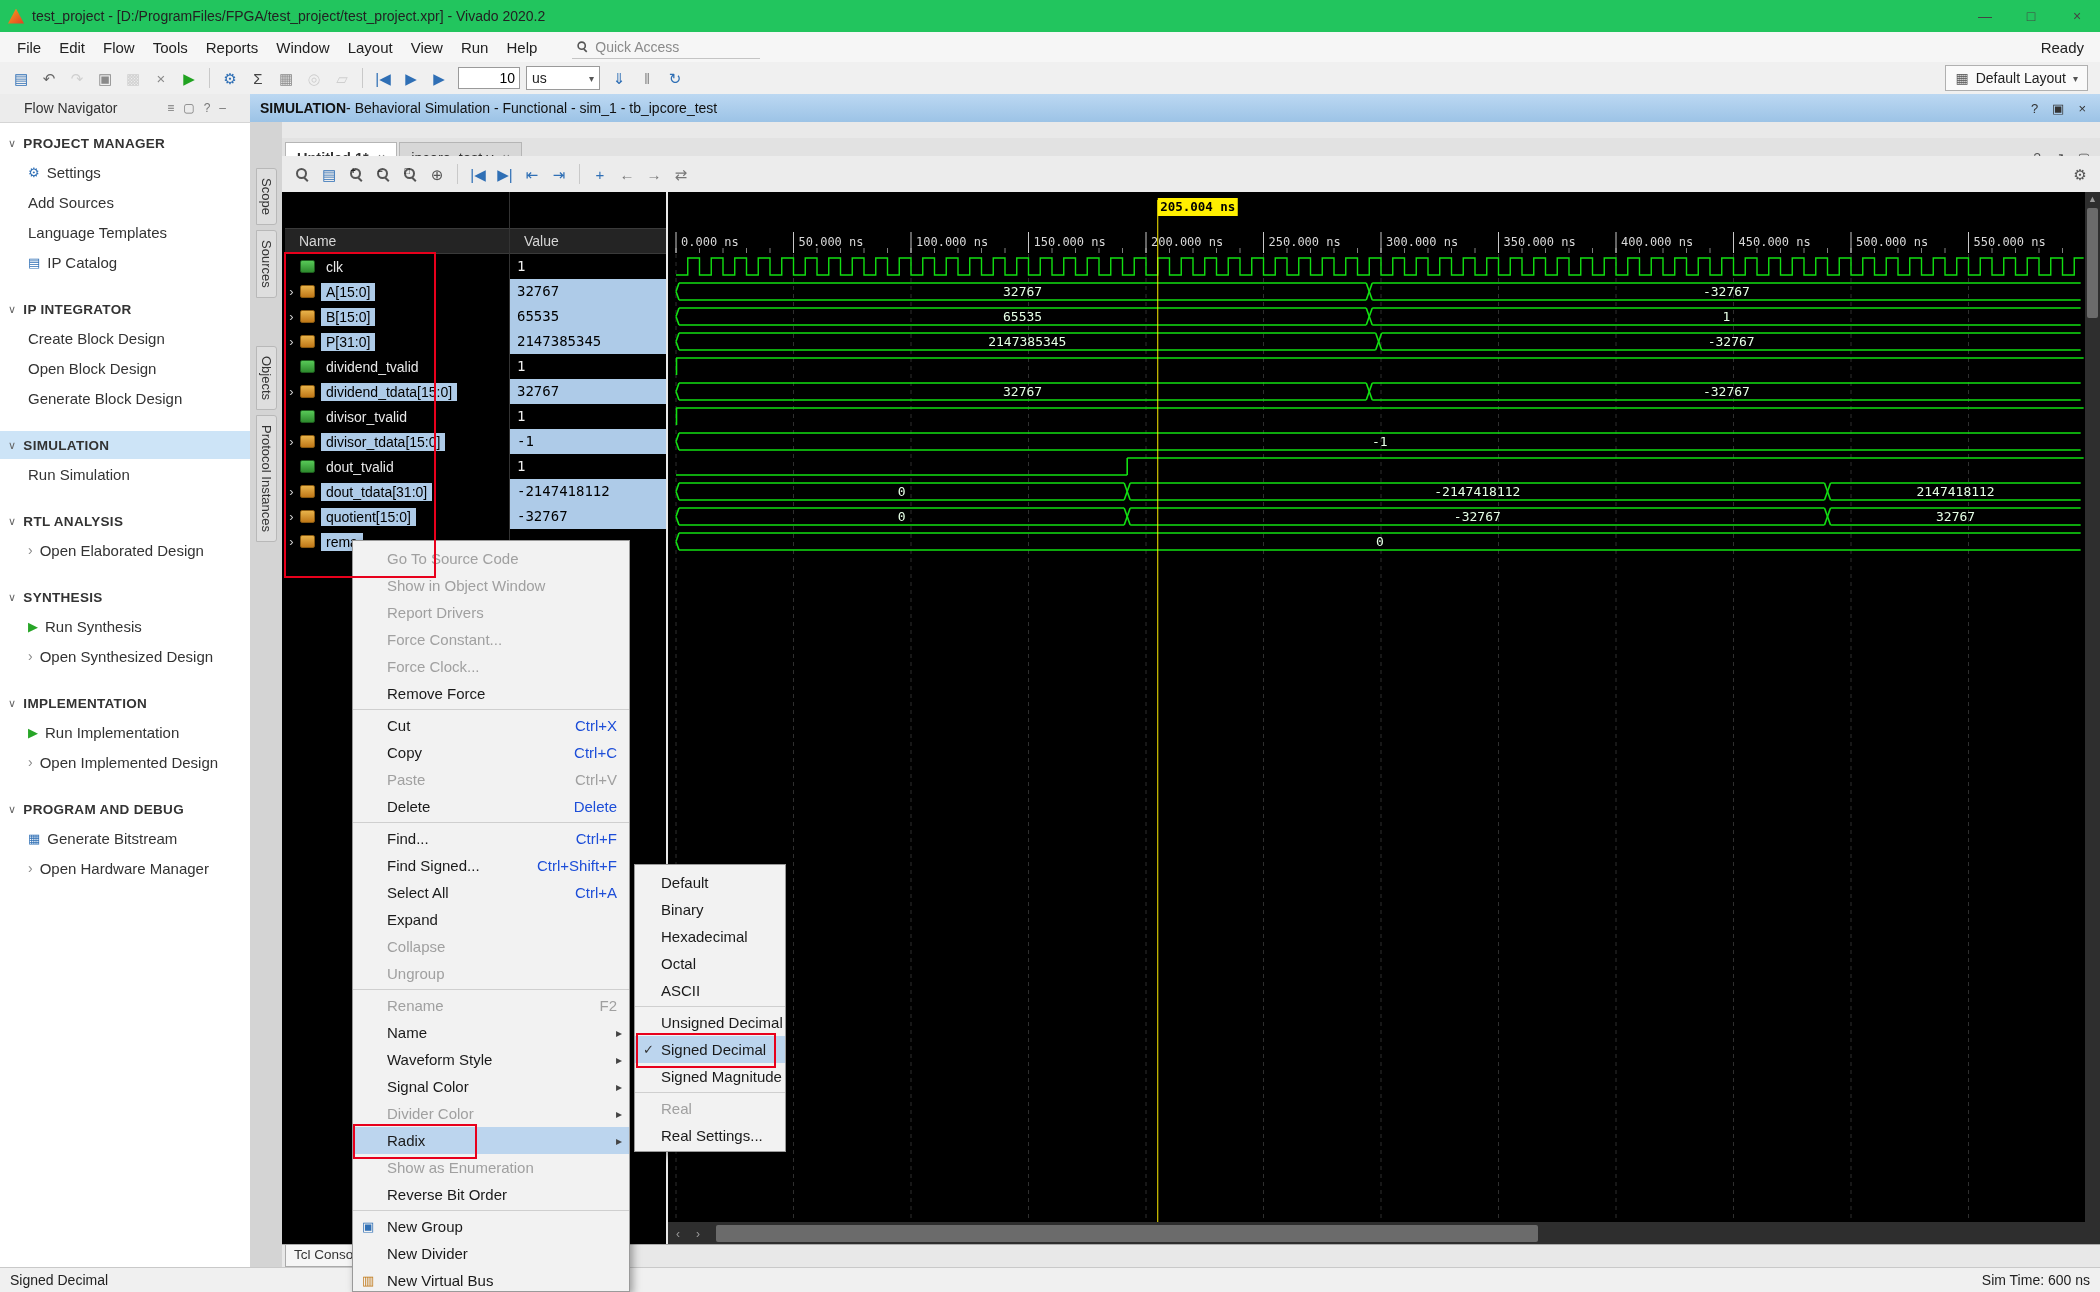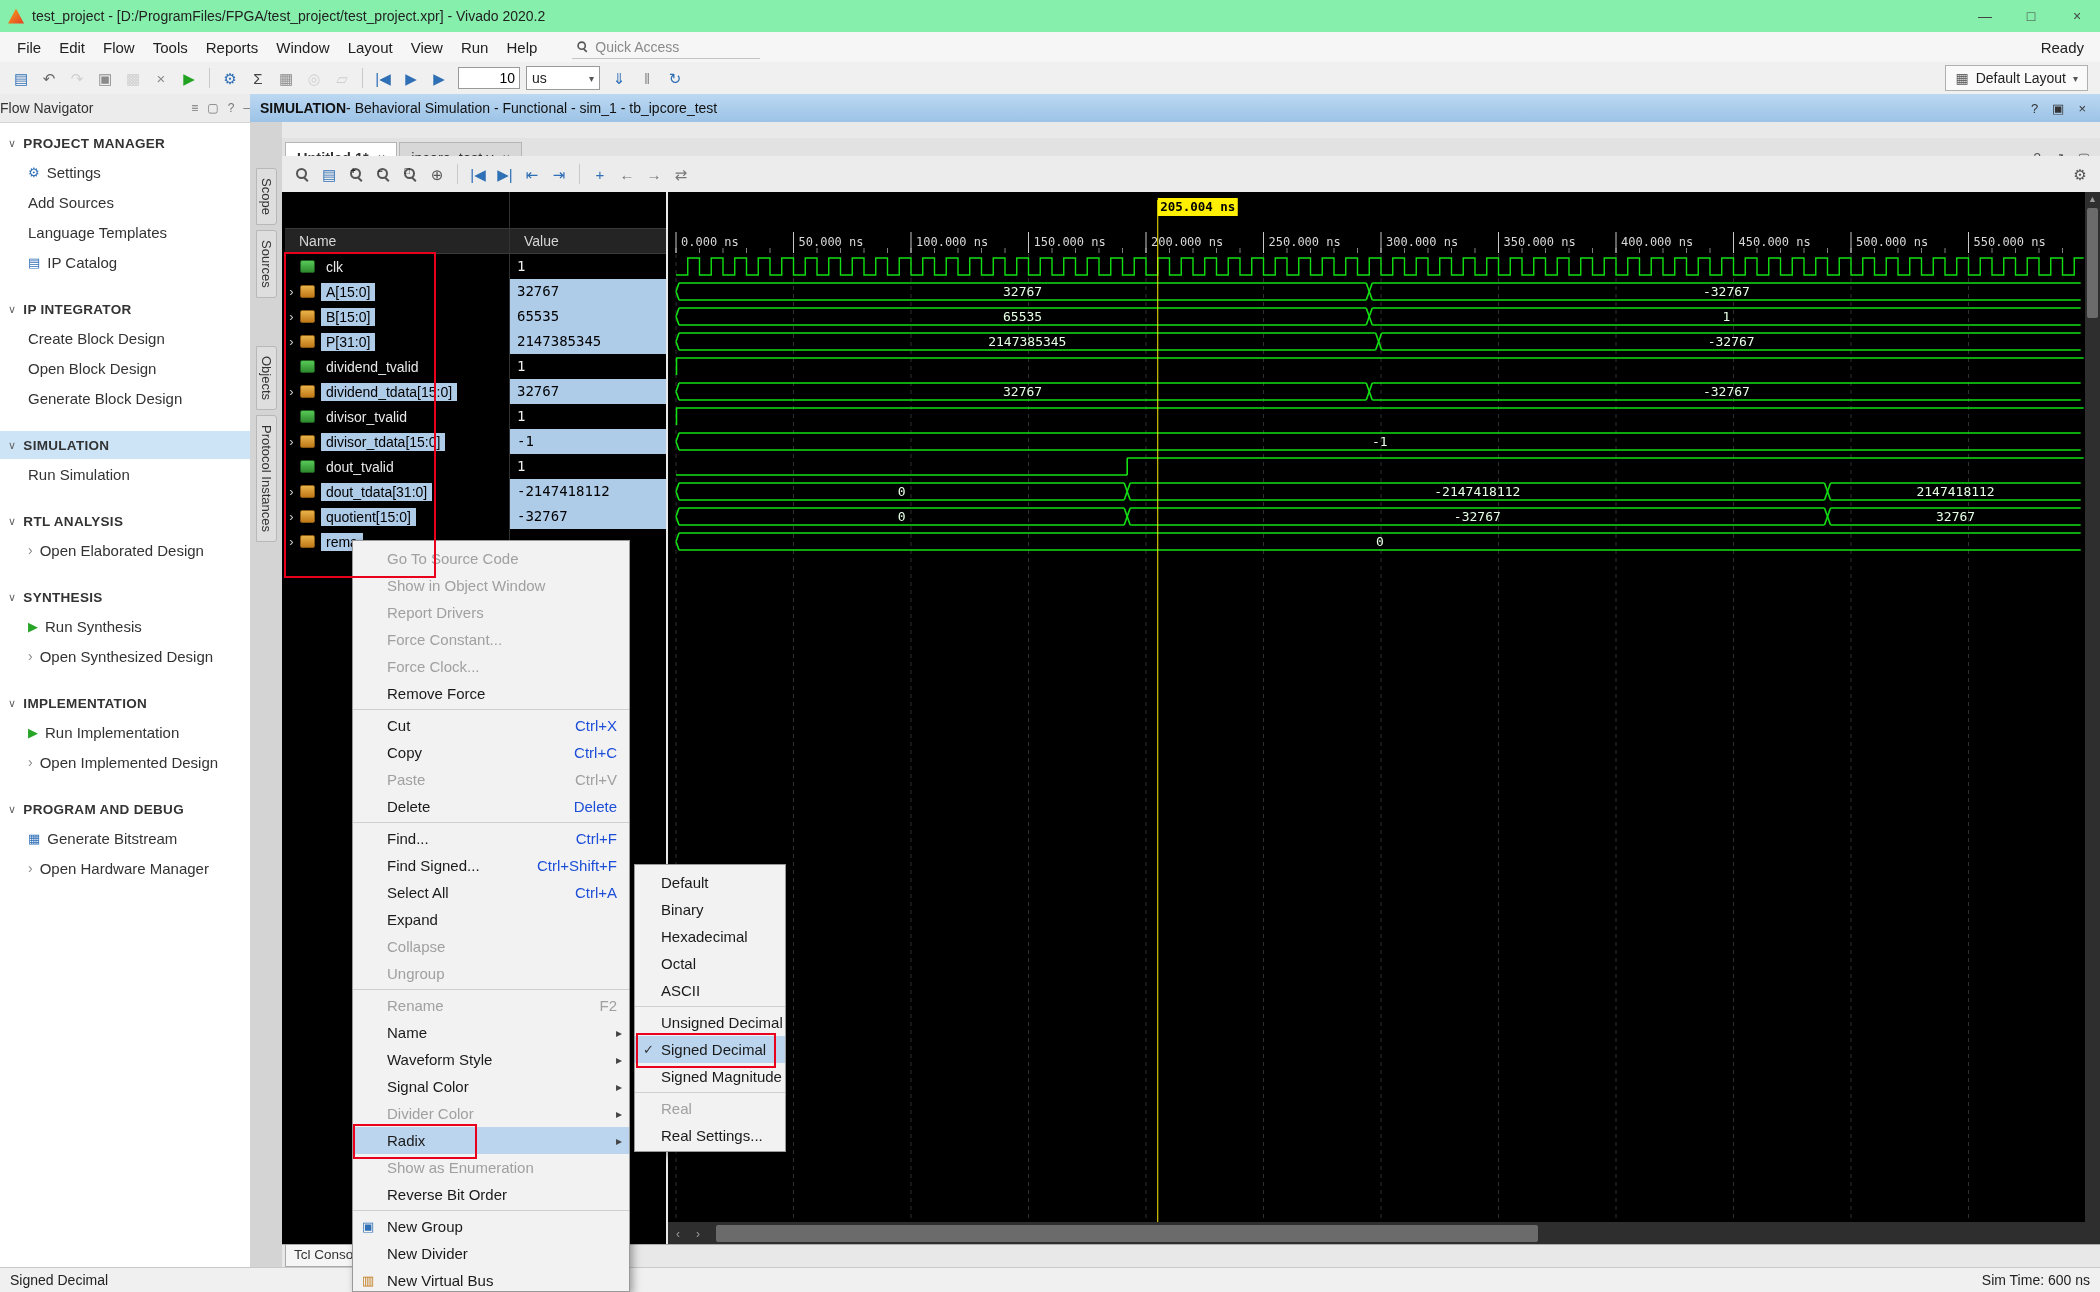--- a/index.html
+++ b/index.html
@@ -1,18 +1,18 @@
 <!DOCTYPE html>
 <html><head>
 <meta charset="utf-8">
 <style>
   html,body{margin:0;padding:0;}
   body{width:2100px;height:1292px;position:relative;overflow:hidden;background:#d6d6d6;
        font-family:"Liberation Sans",sans-serif;-webkit-font-smoothing:antialiased;}
-  .titlebar{position:absolute;left:0;top:0;right:0;height:32px;background:#86efac;border-bottom:1px solid #dcdcdc;
+  .titlebar{position:absolute;left:0;top:0;right:0;height:32px;background:#22c55e;border-bottom:1px solid #dcdcdc;
             display:flex;align-items:center;padding-left:8px;font-size:14px;color:#222;}
   .logo{width:16px;height:15px;margin-right:8px;background:linear-gradient(135deg,#f6a21d,#e33d24);
         clip-path:polygon(50% 0,100% 100%,0 100%);}
   .win-controls{margin-left:auto;display:flex;height:32px;}
   .win-btn{width:46px;display:flex;align-items:center;justify-content:center;color:#444;font-size:14px;}
   .menubar{position:absolute;left:0;top:32px;right:0;height:30px;background:#f6f6f6;display:flex;align-items:center;
            padding-left:8px;font-size:15px;color:#222;border-bottom:1px solid #e3e3e3;}
   .mb-items{display:flex;}
   .mb-item{padding:4px 9px;}
   .quick-access{margin-left:26px;display:flex;align-items:center;gap:6px;width:180px;height:22px;
@@ -30,21 +30,21 @@
   .unit-select{width:62px;height:22px;border:1px solid #9a9a9a;background:#fff;font-size:14px;display:flex;
                align-items:center;justify-content:space-between;padding:0 5px;margin:0 4px;color:#222;}
   .dd{font-size:10px;color:#555;}
   .layout-select{margin-left:auto;margin-right:12px;height:24px;border:1px solid #b0b0b0;background:#fafafa;
                  display:flex;align-items:center;gap:7px;padding:0 9px;font-size:14px;color:#222;}
   .statusbar{position:absolute;left:0;right:0;bottom:0;height:24px;background:#f0f0f0;border-top:1px solid #c9c9c9;
              display:flex;align-items:center;justify-content:space-between;padding:0 10px;font-size:14px;color:#222;}
   
   .flownav{position:absolute;left:0;top:94px;width:250px;bottom:24px;background:#fff;border-right:1px solid #c3c3c3;}
   .fn-titlebar{height:28px;background:#ececec;border-bottom:1px solid #d5d5d5;display:flex;align-items:center;
-               padding:0 0;font-size:14px;color:#333;}
+               padding:0 24px;font-size:14px;color:#333;}
   .fn-tb-icons{margin-left:auto;display:flex;gap:9px;color:#777;font-size:12px;}
   .fn-body{padding-top:6px;overflow:hidden;}
   .fn-sec{margin-top:18px;}
   .fn-sec:first-child{margin-top:0;}
   .fn-head{height:28px;display:flex;align-items:center;padding-left:8px;font-size:13.5px;font-weight:bold;
            color:#333;letter-spacing:.3px;}
   .fn-head.sel{background:#cde4f7;}
   .fn-head .chev{color:#666;font-size:11px;margin-right:7px;font-weight:normal;}
   .fn-item{height:30px;display:flex;align-items:center;padding-left:28px;font-size:15px;color:#333;}
   .chev-r{color:#8a8a8a;font-size:14px;margin-right:7px;}

